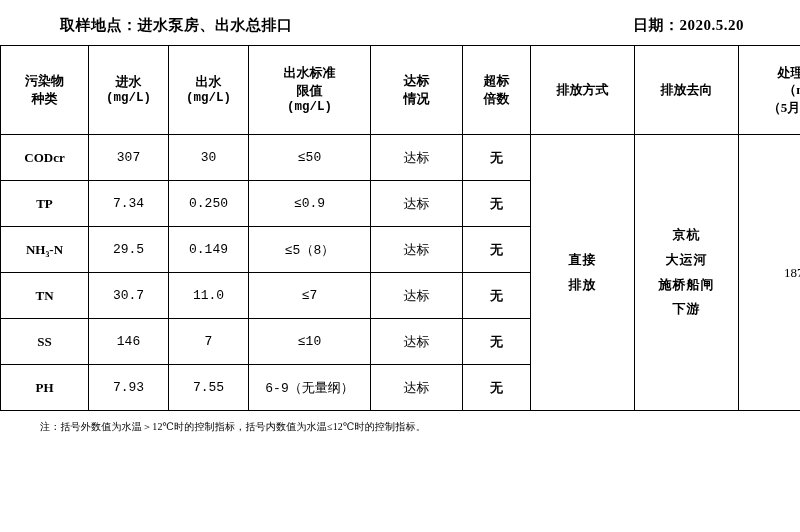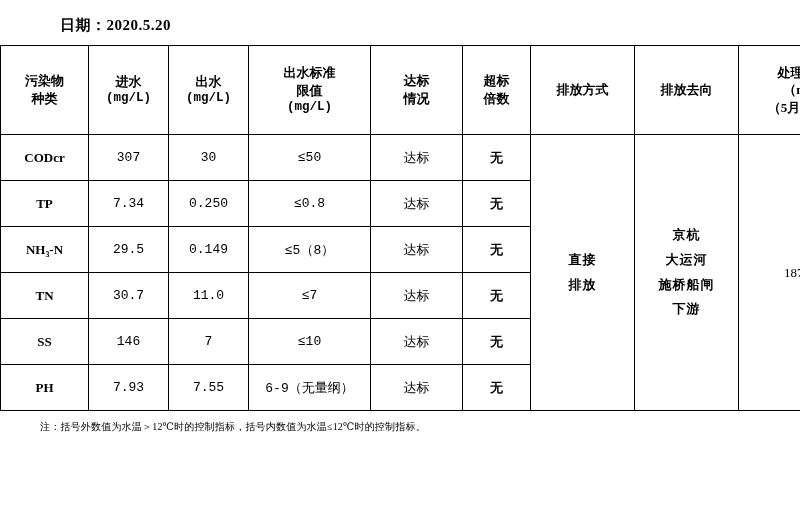--- a/index.html
+++ b/index.html
@@ -117,20 +117,21 @@
   .col-8 { width: 104px; }
   .col-9 { width: 130px; }
 </style>
 </head>
 <body>
 
 <div class="page">
 
 
   <div class="meta-row">
+    <div class="meta-left">取样地点：进水泵房、出水总排口</div>
     <div class="meta-right">日期：2020.5.20</div>
   </div>
 
   <table class="report">
     <colgroup>
       <col class="col-1">
         <col class="col-2">
         <col class="col-3">
         <col class="col-4">
         <col class="col-5">
@@ -192,21 +193,21 @@
           <div>大运河</div>
           <div>施桥船闸</div>
           <div>下游</div>
         </td>
         <td class="volume-cell" rowspan="6">187350</td>
       </tr>
       <tr>
         <td class="pollutant">TP</td>
         <td class="numeric">7.34</td>
         <td class="numeric">0.250</td>
-        <td class="limit">≤0.8</td>
+        <td class="limit">≤0.9</td>
         <td class="status">达标</td>
         <td class="exceed">无</td>
       </tr>
       <tr>
         <td class="pollutant">NH₃-N</td>
         <td class="numeric">29.5</td>
         <td class="numeric">0.149</td>
         <td class="limit">≤5（8）</td>
         <td class="status">达标</td>
         <td class="exceed">无</td>

